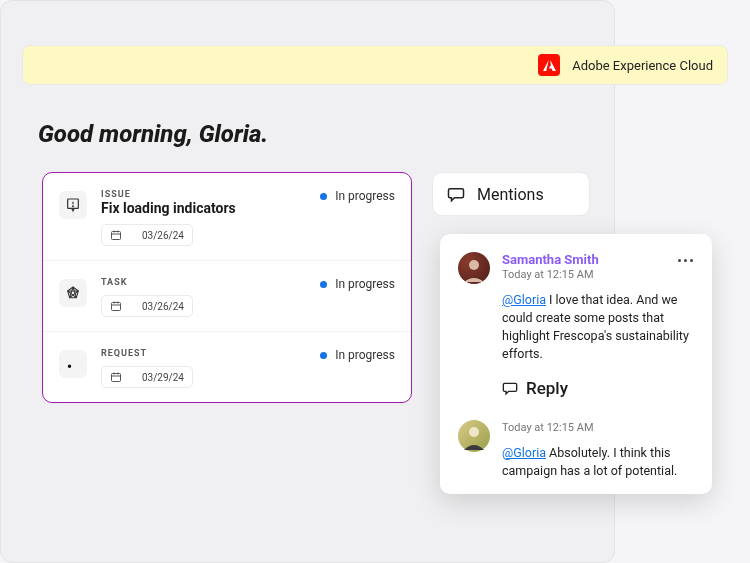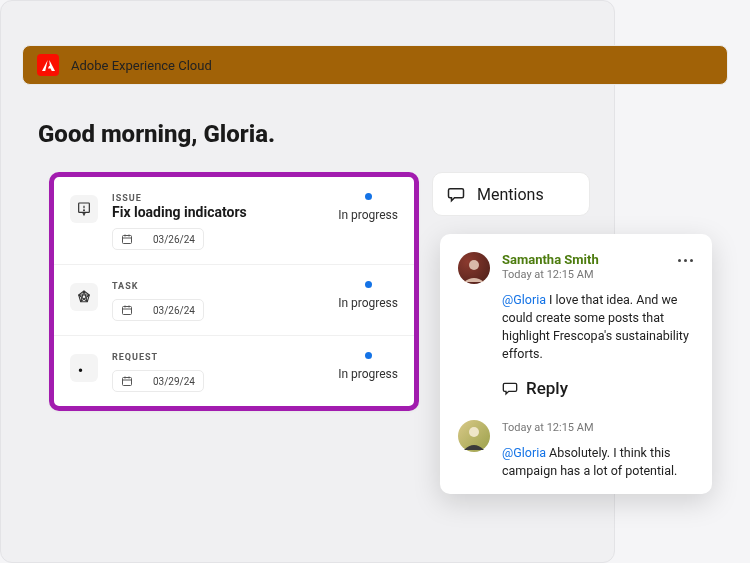--- a/index.html
+++ b/index.html
@@ -19,51 +19,53 @@
     background: #f0f0f2;
     border: 1px solid #e3e3e6;
     border-radius: 12px;
   }
   .header-bar {
     position: absolute;
     top: 45px;
     left: 22px;
     right: 22px;
     height: 40px;
-    background: #a16207;
+    background: #fef9c3;
     border: 1px solid #eaeaea;
     border-radius: 8px;
     display: flex;
     align-items: center;
     padding: 0 14px;
     gap: 12px;
+    justify-content: flex-end;
   }
   .adobe-logo {
     width: 22px; height: 22px;
     background: #fa0f00;
     border-radius: 4px;
     display: flex; align-items: center; justify-content: center;
   }
   .adobe-logo svg { display: block; }
   .header-title { font-size: 13px; color: #222; font-weight: 400; }
   .greeting {
     position: absolute;
     top: 120px;
     left: 38px;
     font-size: 24px;
     font-weight: 800;
     color: #1a1a1a;
+    font-style: italic;
   }
   .work-card {
     position: absolute;
     top: 172px;
-    left: 49px;
+    left: 42px;
     width: 370px;
     background: #fff;
-    border: 5px solid #a21caf;
+    border: 1px solid #a21caf;
     border-radius: 10px;
     box-shadow: 0 1px 3px rgba(0,0,0,0.04);
   }
   .work-item {
     display: flex;
     align-items: flex-start;
     padding: 16px 16px 14px 16px;
     gap: 14px;
     border-bottom: 1px solid #f0f0f0;
     position: relative;
@@ -103,21 +105,20 @@
     color: #444;
   }
   .work-status {
     display: flex; align-items: center;
     gap: 8px;
     position: absolute;
     right: 16px;
     top: 16px;
     font-size: 12px;
     color: #333;
-    flex-direction: column;
   }
   .status-dot {
     width: 7px; height: 7px; border-radius: 50%;
     background: #1473e6;
   }
   .mentions-header {
     position: absolute;
     top: 172px;
     left: 432px;
     width: 158px;
@@ -144,24 +145,24 @@
   .mention-item { display: flex; gap: 12px; position: relative; }
   .mention-item + .mention-item { margin-top: 18px; }
   .avatar {
     width: 32px; height: 32px; border-radius: 50%;
     flex-shrink: 0;
     display:flex;align-items:center;justify-content:center;
   }
   .avatar.samantha { background: radial-gradient(circle at 30% 30%, #8b3a2e, #4a1e18); }
   .avatar.john { background: linear-gradient(135deg, #d9c988, #9aa04a); }
   .mention-body { flex: 1; min-width: 0; }
-  .mention-name { font-size: 13px; font-weight: 700; color: #4d7c0f; }
+  .mention-name { font-size: 13px; font-weight: 700; color: #8b5cf6; }
   .mention-time { font-size: 11px; color: #777; margin-top: 1px; }
   .mention-text { font-size: 12.5px; color: #222; margin-top: 10px; line-height: 1.45; }
-  .mention-text .at { color: #1473e6; }
+  .mention-text .at { color: #1473e6; text-decoration: underline; }
   .reply-row {
     margin-top: 14px;
     display: flex; align-items: center; gap: 8px;
     font-size: 17px; font-weight: 500; color: #1a1a1a;
     padding-bottom: 4px;
   }
   .more-icon {
     position: absolute;
     right: -2px; top: 0;
     width: 22px; height: 16px;

